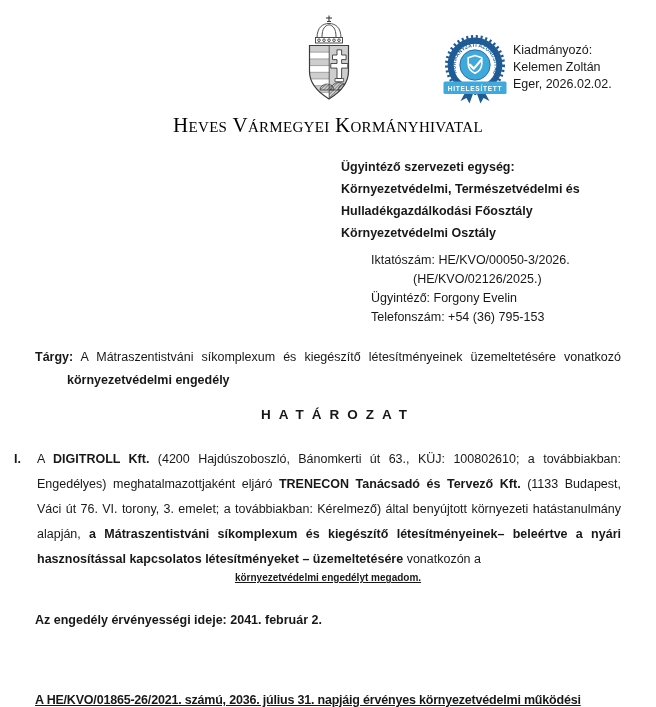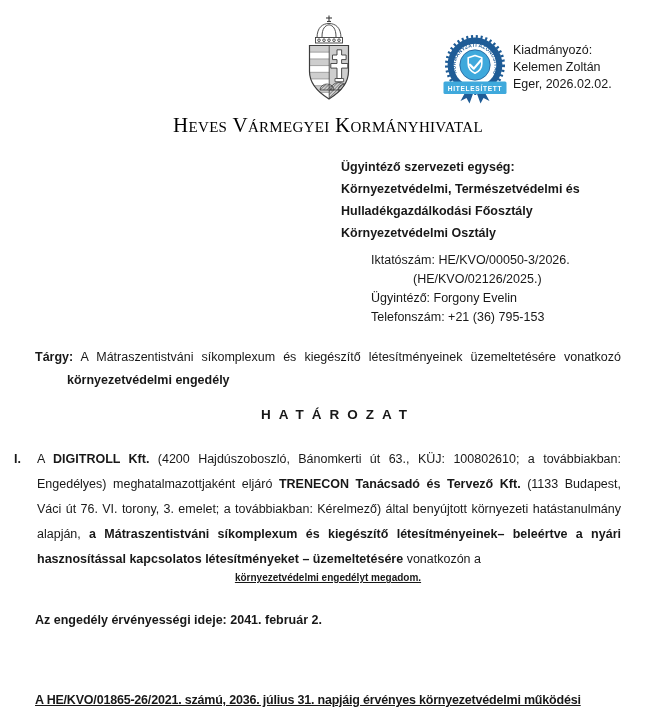--- a/index.html
+++ b/index.html
@@ -165,21 +165,21 @@
     <div>Ügyintéző szervezeti egység:</div>
     <div>Környezetvédelmi, Természetvédelmi és</div>
     <div>Hulladékgazdálkodási Főosztály</div>
     <div>Környezetvédelmi Osztály</div>
   </div>
 
   <div class="ref-block">
     <div>Iktatószám: HE/KVO/00050-3/2026.</div>
     <div class="ref-indent">(HE/KVO/02126/2025.)</div>
     <div>Ügyintéző: Forgony Evelin</div>
-    <div>Telefonszám: +21 (36) 795-153</div>
+    <div>Telefonszám: +54 (36) 795-153</div>
   </div>
 
   <div class="subject">
     <div class="subject-line1"><span class="b">Tárgy:</span> <span>A Mátraszentistváni síkomplexum és kiegészítő létesítményeinek üzemeltetésére vonatkozó</span></div>
     <div class="subject-line2">környezetvédelmi engedély</div>
   </div>
 
   <div class="hatarozat">HATÁROZAT</div>
 
   <div class="decision">

